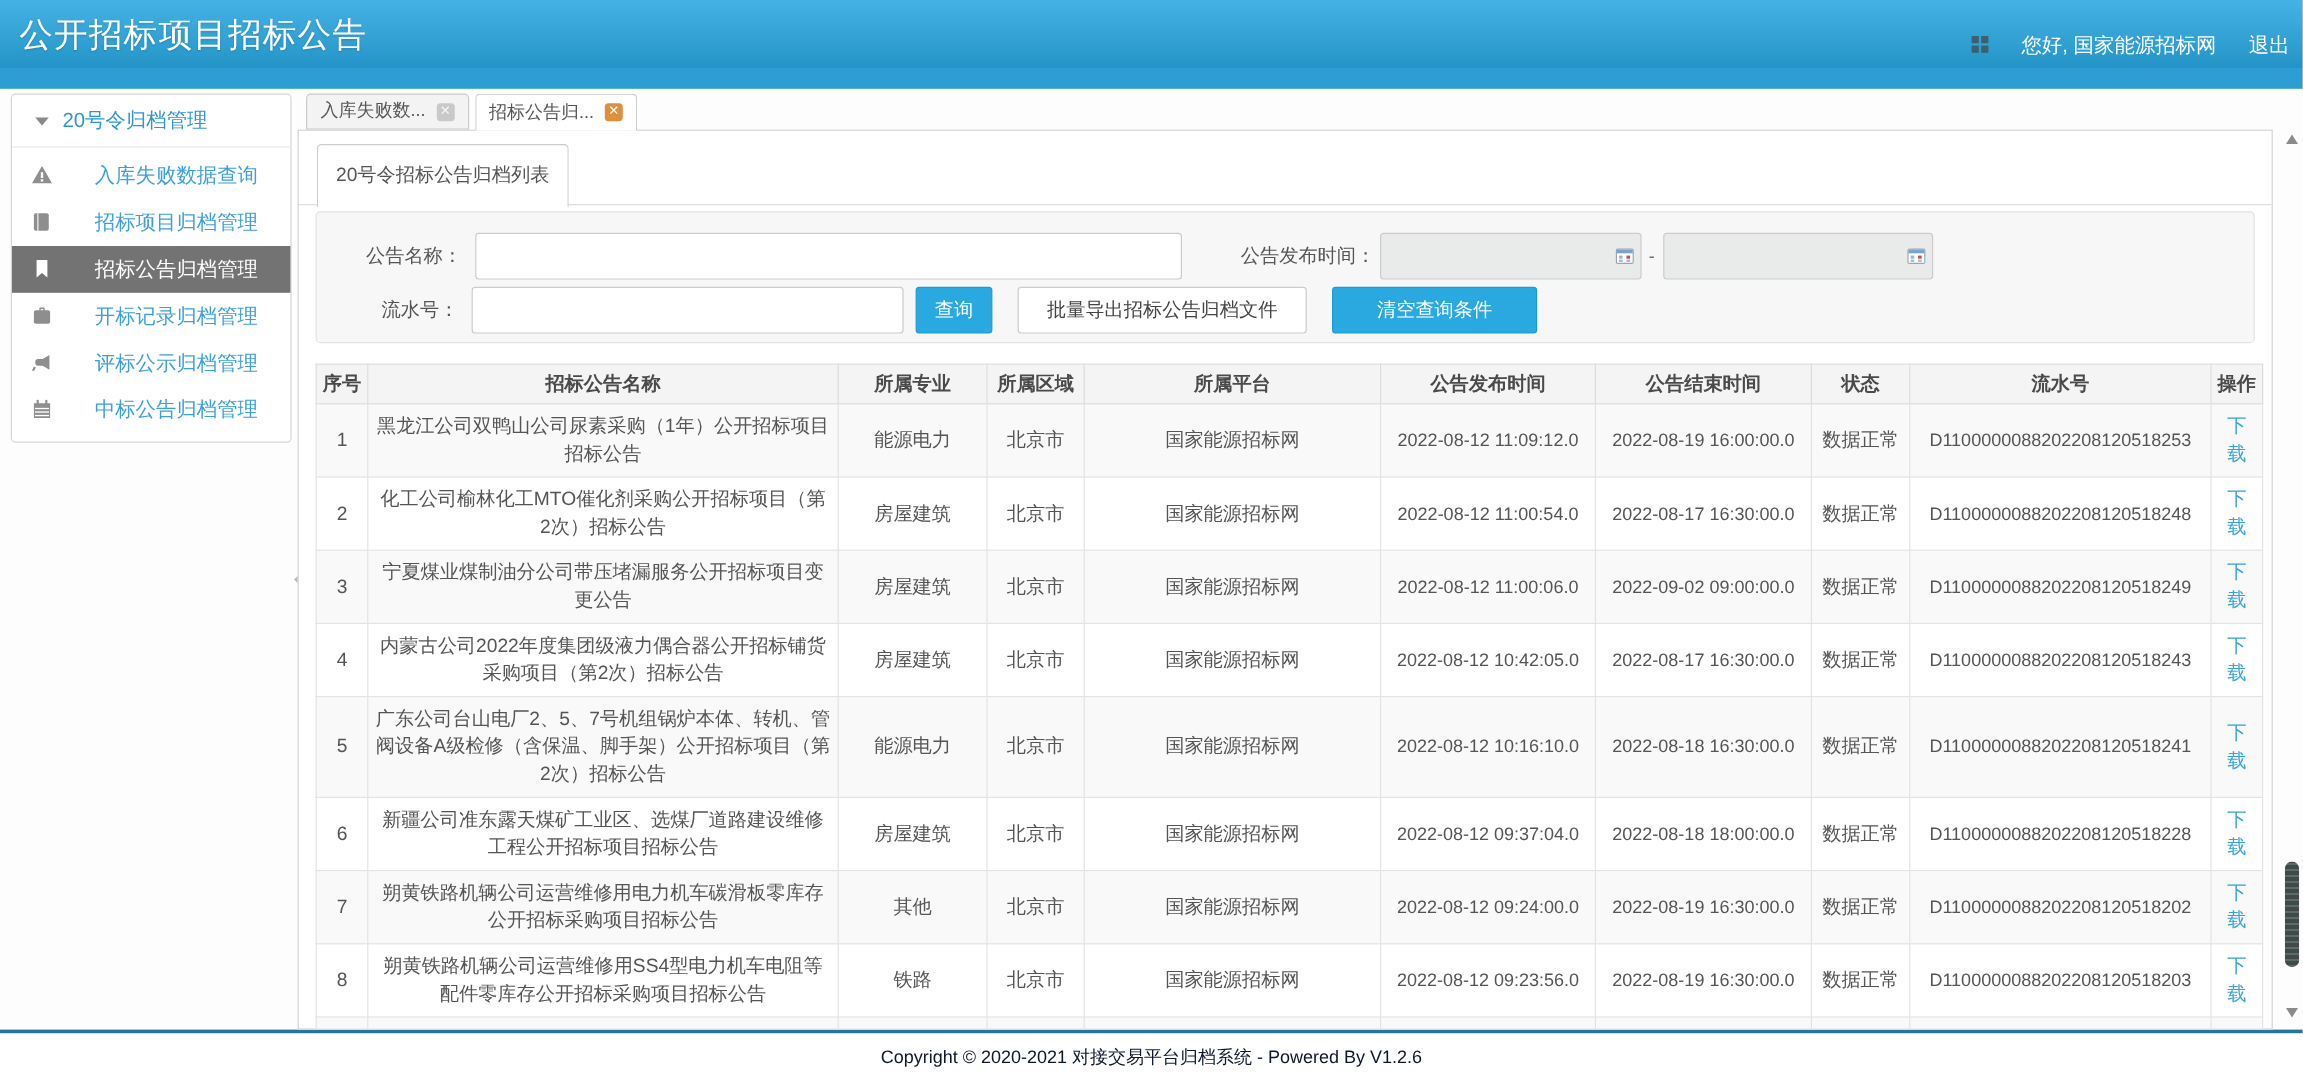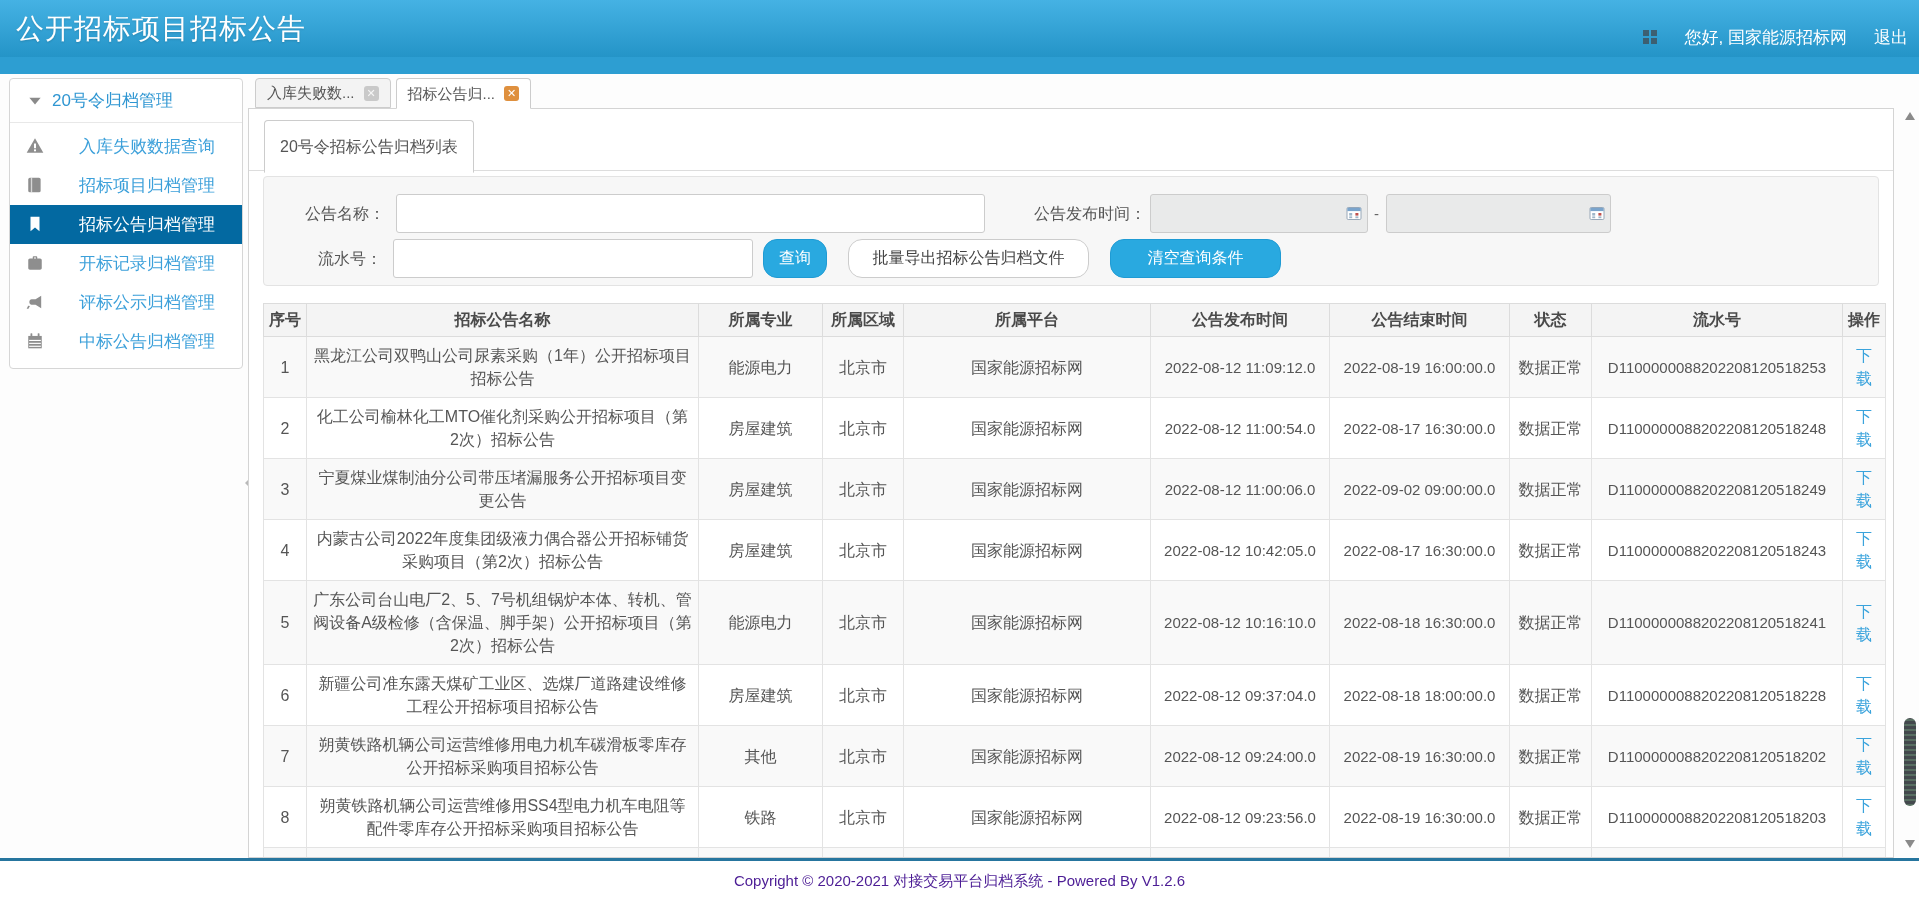--- a/index.html
+++ b/index.html
@@ -23,21 +23,21 @@
   
   .sidebar { position:absolute; left:9px; top:78px; width:234px; background:#fff;
     border:1px solid #d6d6d6; border-radius:4px; padding-bottom:7px; }
   .side-head { position:relative; height:44px; line-height:44px; padding-left:42px;
     color:#2f96d2; font-size:17px; border-bottom:1px solid #e8e8e8; cursor:pointer; }
   .side-head .icon { position:absolute; left:16px; top:13px; color:#8a8a8a; }
   .side-items { list-style:none; padding-top:4px;text-align:center; }
   .side-item { position:relative; height:39px; line-height:39px; padding-left:42px;
     font-size:17px; color:#3ca0da; cursor:pointer; white-space:nowrap; }
   .side-item .icon { position:absolute; left:16px; top:10px; color:#8e8e8e; }
-  .side-item.active { background:#0369a1; color:#fff; }
+  .side-item.active { background:#737373; color:#fff; }
   .side-item.active .icon { color:#fff; }
   .icon svg { width:18px; height:18px; display:block; }
 
   .collapse-handle { position:absolute; left:245px; top:476px; width:0; height:0; cursor:pointer;
     border-top:7px solid transparent; border-bottom:7px solid transparent; border-right:7px solid #b9b9b9; }
 
   
   .tabs { position:absolute; left:255px; top:78px; height:31px; display:flex; z-index:3; }
   .tab { height:30px; line-height:28px; padding:13px 11px; margin-right:5px; background:#f3f3f3;
     border:1px solid #ccc; border-radius:4px 4px 0 0; color:#555; font-size:15px;
@@ -59,21 +59,21 @@
   
   .form-box { position:relative; margin:5px 14px 0 14px; height:110px;
     background:#f7f7f7; border:1px solid #e3e3e3; border-radius:4px; }
   .f-label { position:absolute; font-size:16px; color:#555; text-align:right; line-height:39px; }
   .f-input { position:absolute; height:39px; border:1px solid #ccc; border-radius:3px;
     background:#fff; padding:0 8px; font-size:15px; color:#333; outline:none; }
   .date-wrap { position:absolute; height:39px; }
   .date-wrap .f-input { left:0; top:0; width:100%; background:#e9eaea; padding-right:26px; }
   .cal-icon { position:absolute; right:6px; top:11px; width:16px; height:16px; pointer-events:none; }
   .dash { position:absolute; line-height:39px; color:#666; font-size:15px; }
-  .btn { position:absolute; height:39px; border-radius:14px; font-size:16px; cursor:pointer;
+  .btn { position:absolute; height:39px; border-radius:3px; font-size:16px; cursor:pointer;
     font-family:inherit; }
   .btn-blue { background:#29a9e0; color:#fff; border:1px solid #1f9bd4; }
   .btn-white { background:#fff; color:#444; border:1px solid #ccc; }
 
   
   .table-wrap { margin:17px 0 0 14px; }
   table { border-collapse:collapse; table-layout:fixed; width:1622px; }
   th { background:#f4f4f4; border:1px solid #dcdcdc; height:33px; font-weight:700;
     color:#4a4a4a; font-size:16px; }
   td { border:1px solid #e3e3e3; color:#555; text-align:center; padding:7px 6px;
@@ -89,21 +89,21 @@
   .sb-down { position:absolute; right:4px; top:840px; width:0; height:0;
     border-left:5px solid transparent; border-right:5px solid transparent; border-top:8px solid #8a8a8a; cursor:pointer; }
   .sb-thumb { position:absolute; right:3px; top:718px; width:12px; height:88px; border-radius:6px;
     background:#43484d;
     background-image:repeating-linear-gradient(0deg,rgba(140,210,150,.28) 0 2px,rgba(0,0,0,0) 2px 5px);
     cursor:grab; }
 
   
   .footer { position:absolute; left:0; top:858px; width:1919px; height:41px; background:#fff;
     border-top:3px solid #26759e; text-align:center; }
-  .footer span { display:inline-block; margin-top:11px; color:#4c1d95; font-size:15px; }
+  .footer span { display:inline-block; margin-top:11px; color:#0f172a; font-size:15px; }
 </style>
 </head>
 <body>
 
 <div class="app">
 
   <header class="top-header">
     <div class="brand">公开招标项目招标公告</div>
     <div class="header-right">
       <span class="grid-icon">

